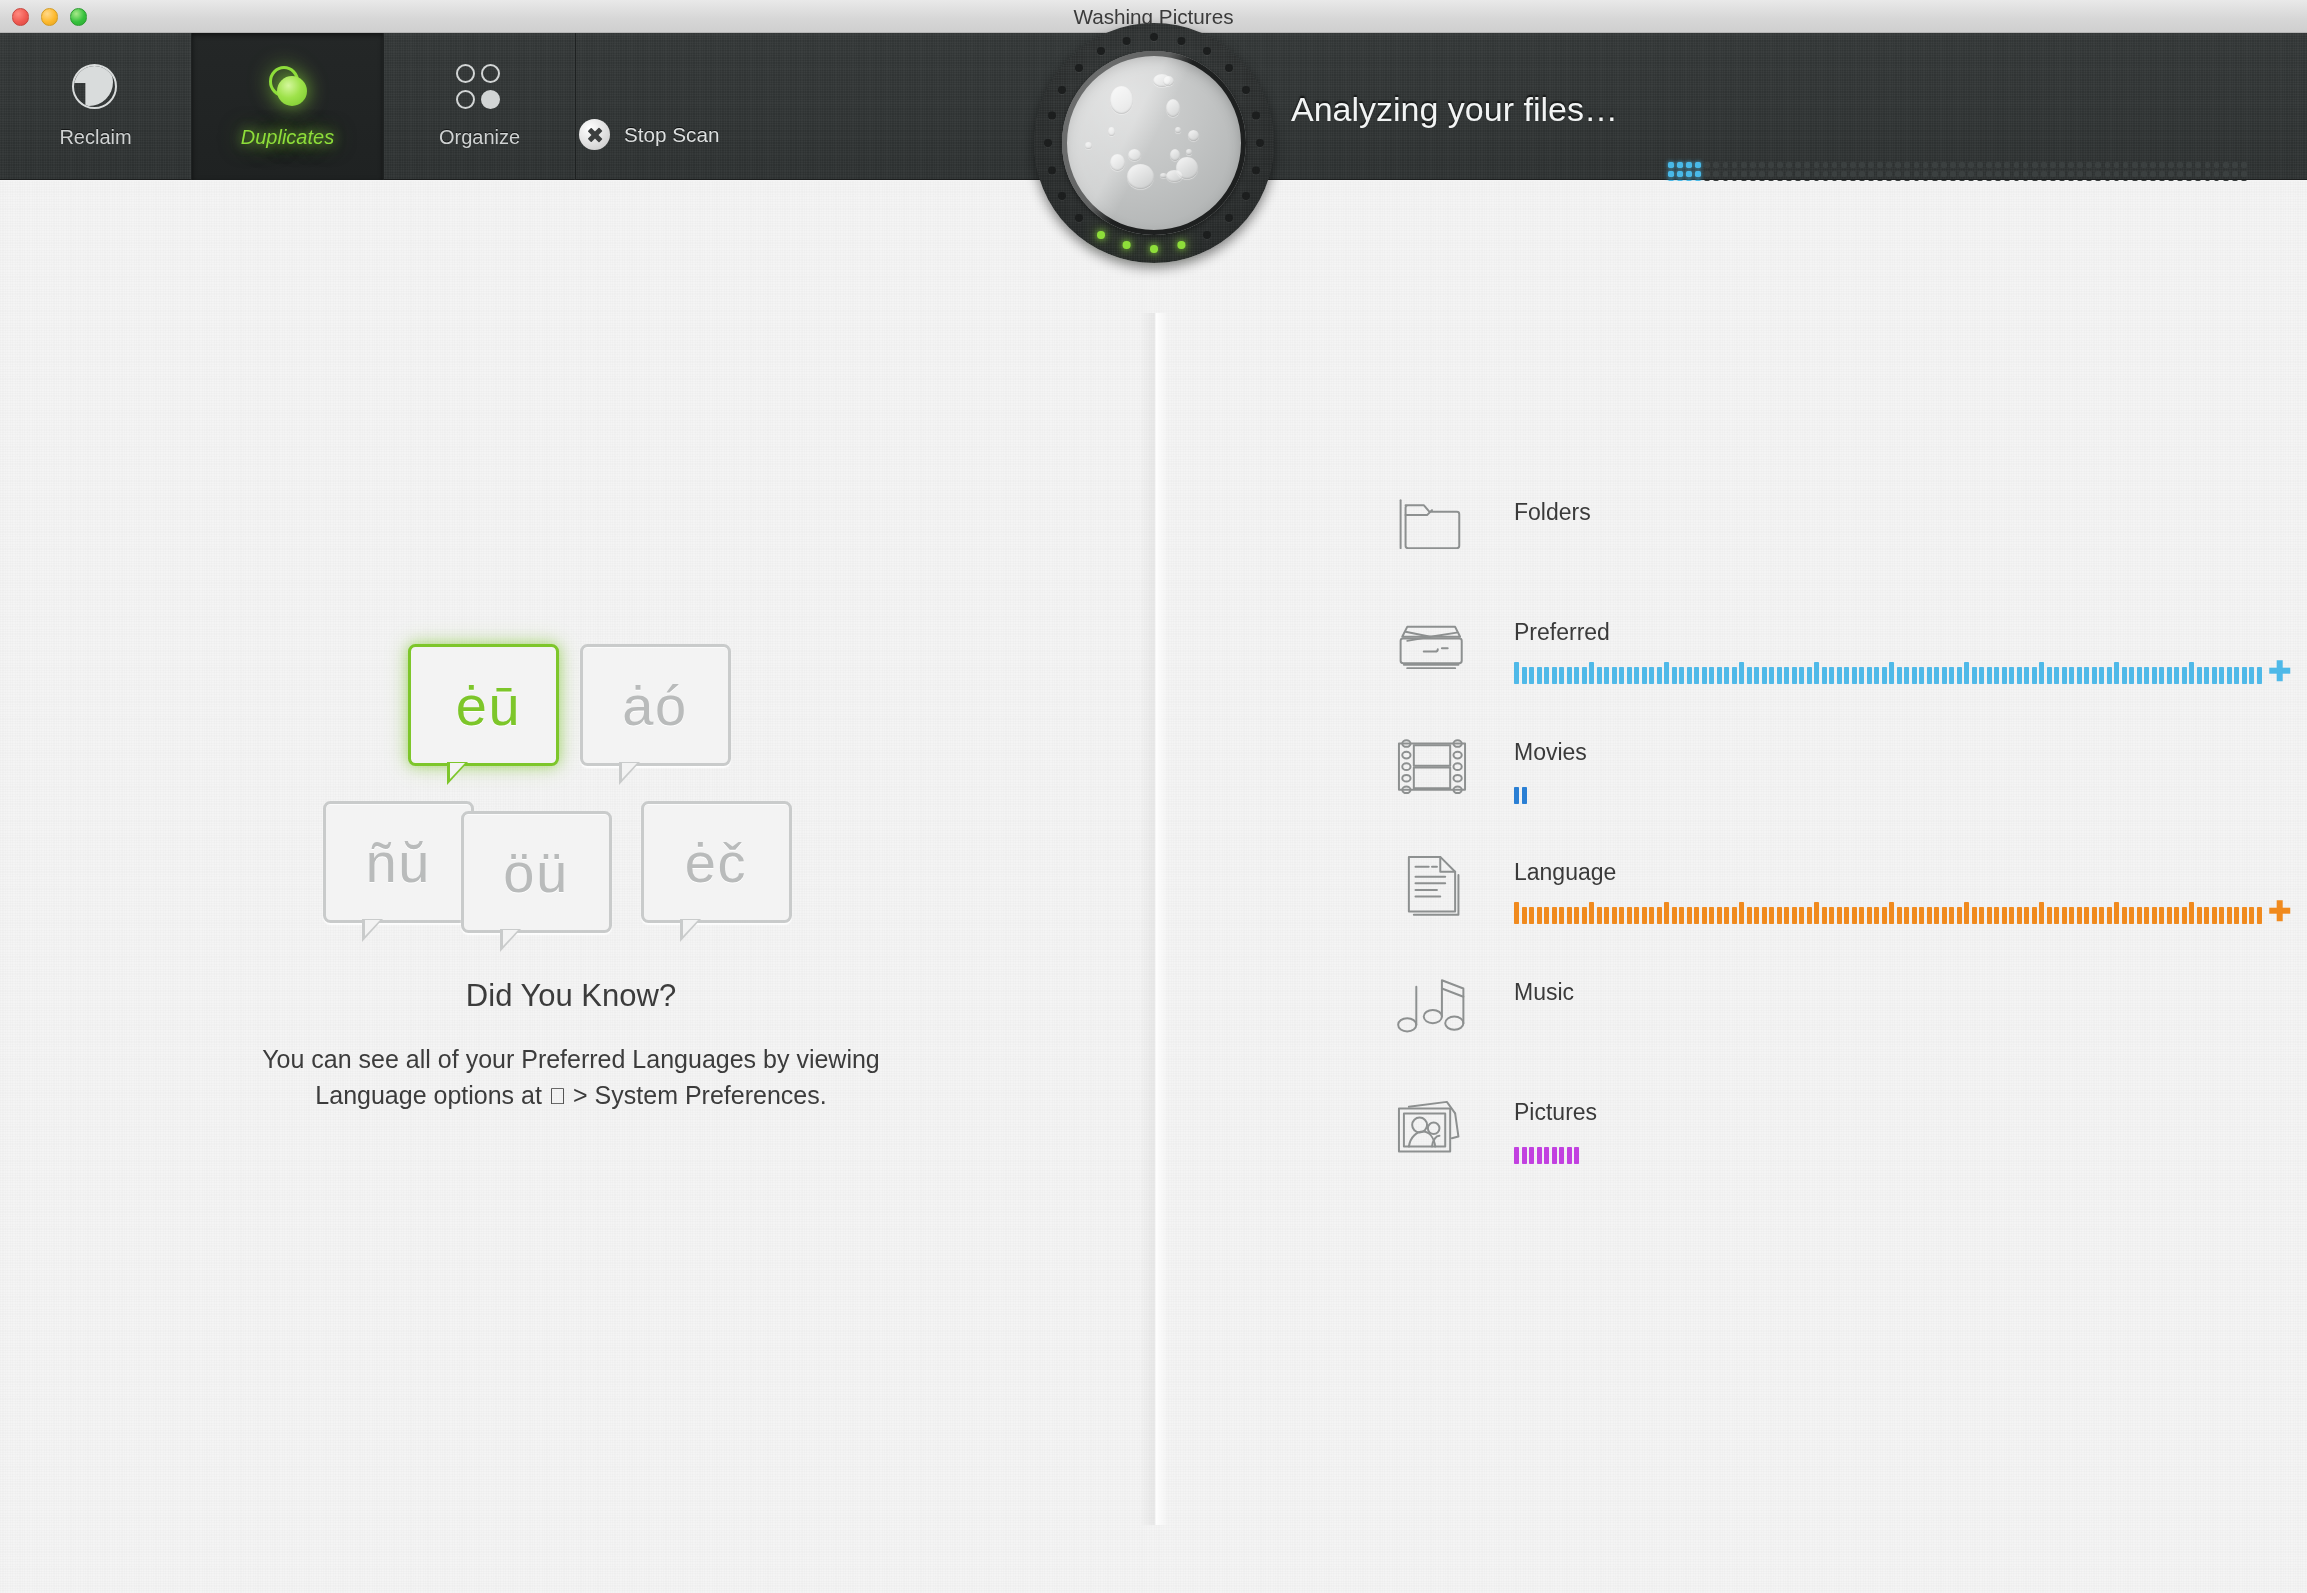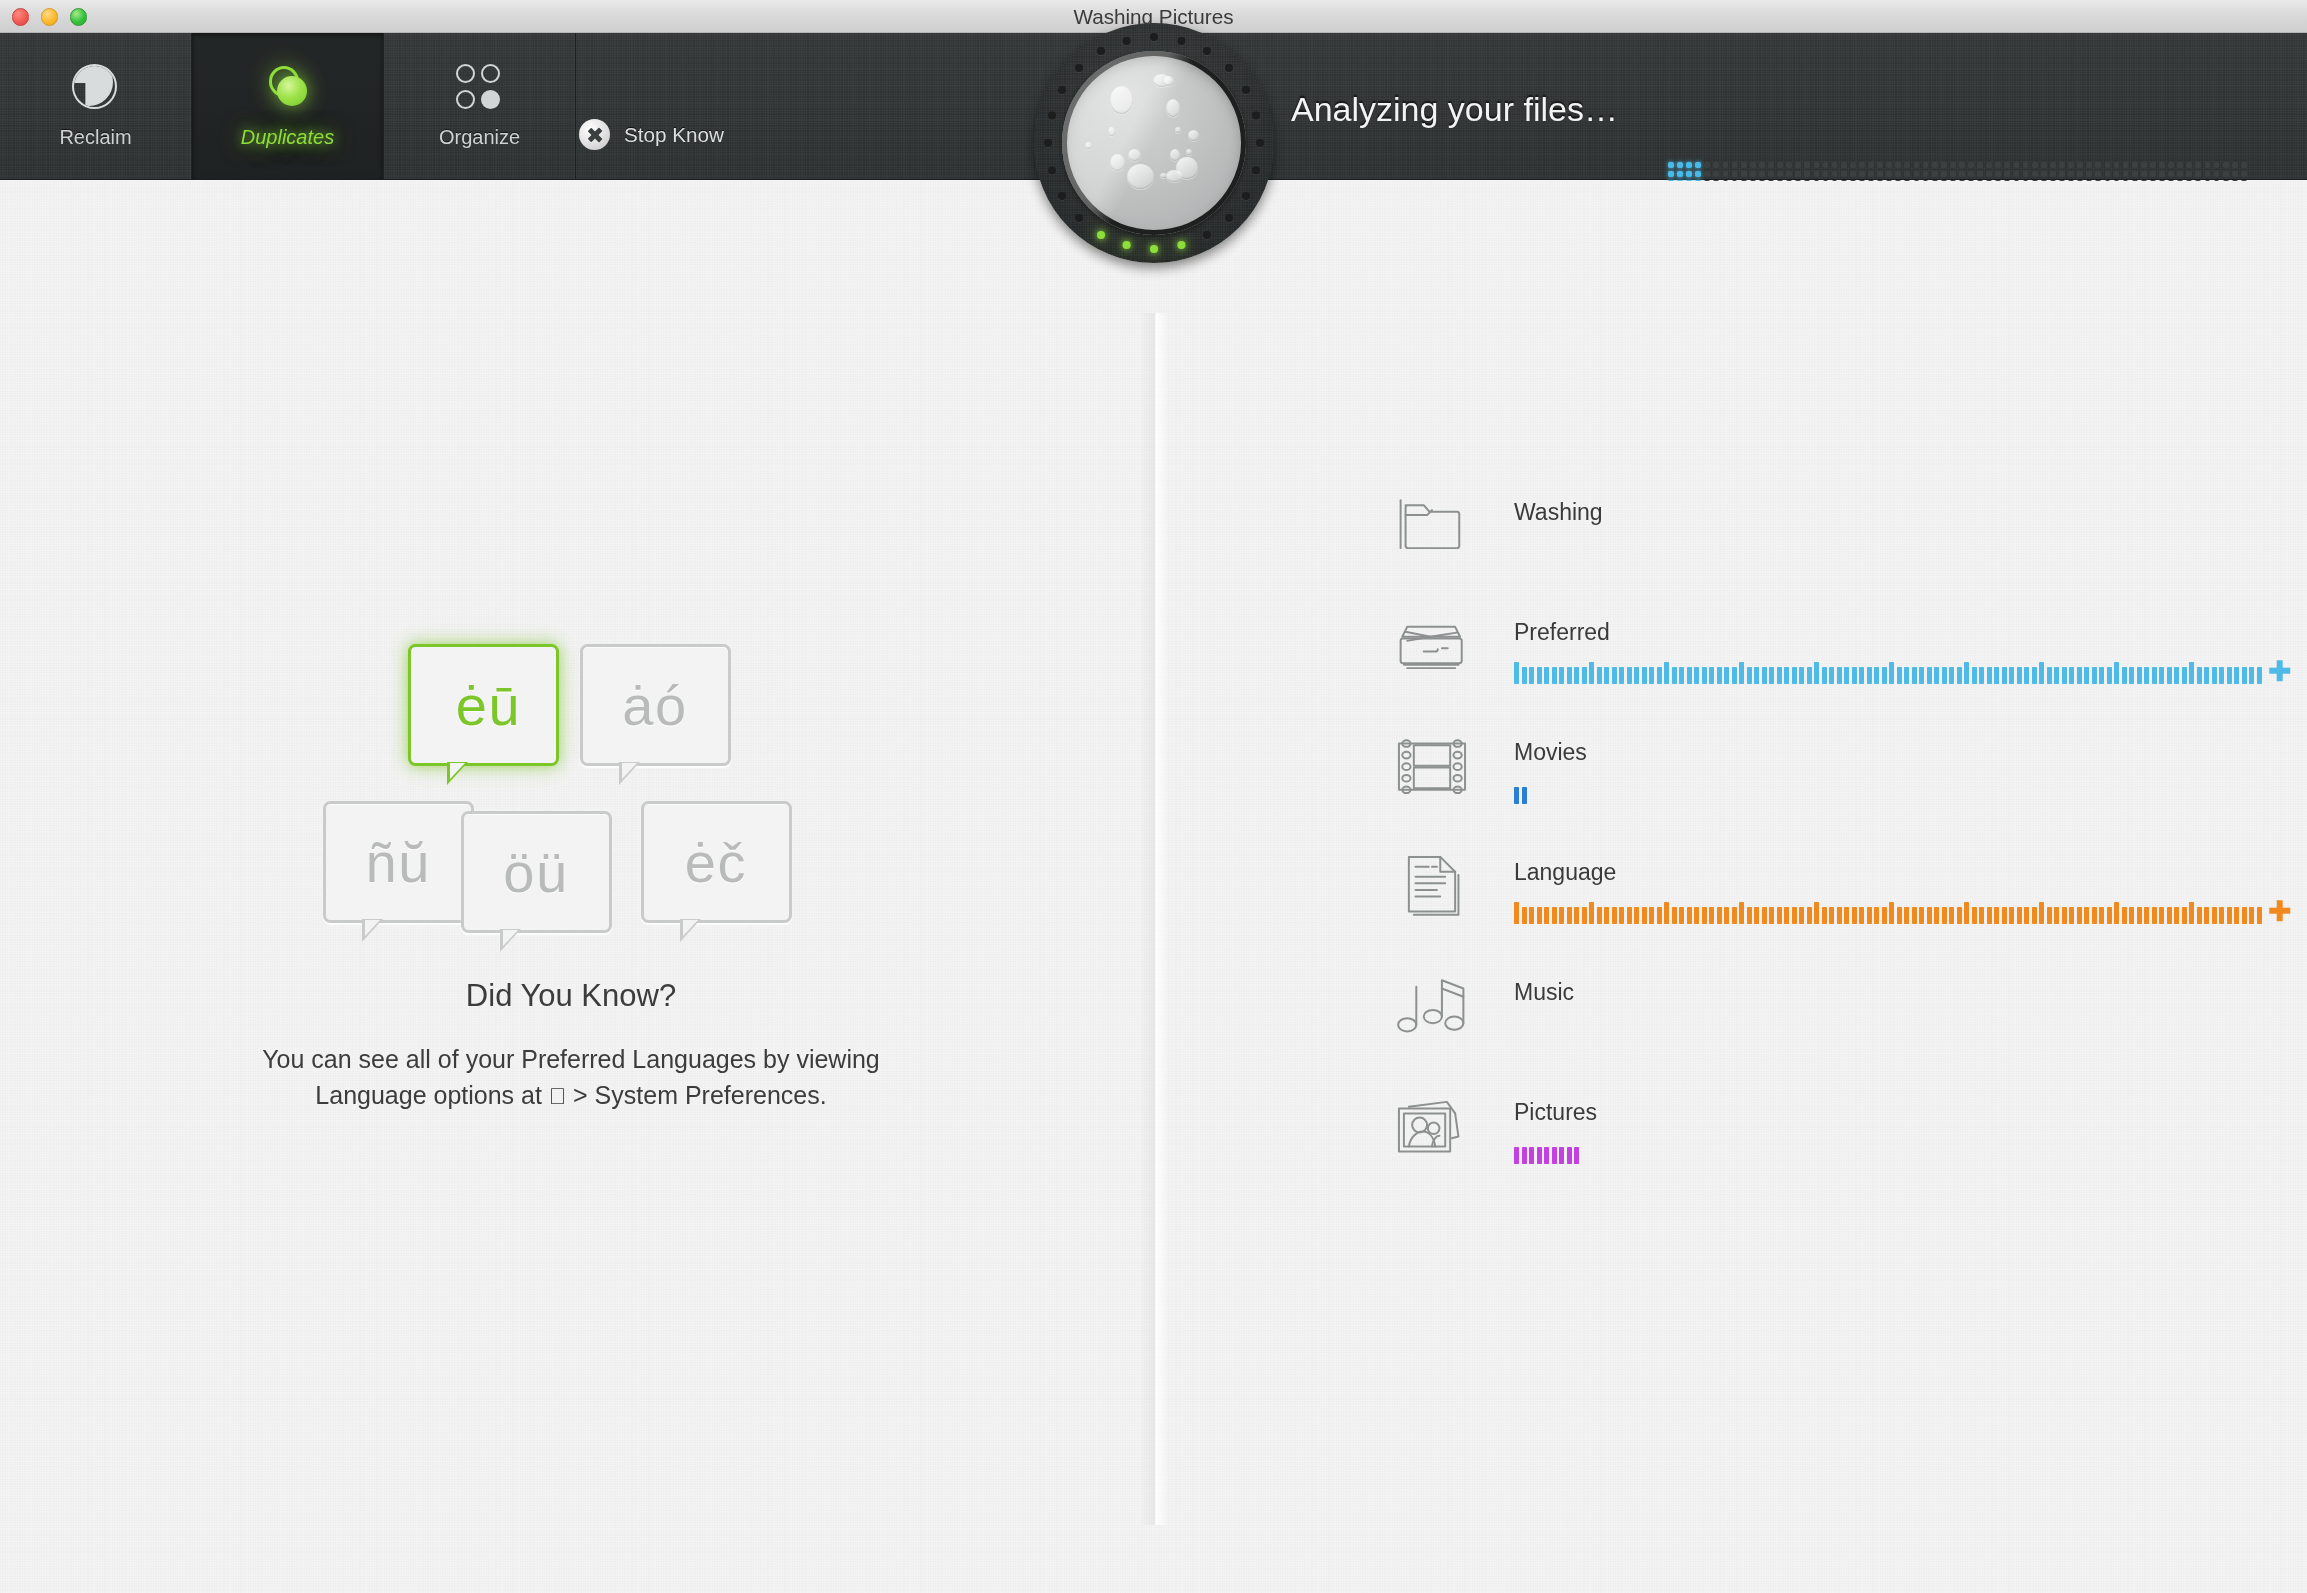--- a/index.html
+++ b/index.html
@@ -305,21 +305,21 @@
               <i class="filled"></i>
             </div>
         </div>
         <div class="tab-label">Organize</div>
       </div>
 
     </div>
 
     <div class="stop-scan">
       <span class="stop-x"></span>
-      <span class="stop-label">Stop Know</span>
+      <span class="stop-label">Stop Scan</span>
     </div>
 
     <div class="analyze">
       <div class="analyze-title">Analyzing your files…</div>
       <div class="dot-progress" id="dotProgress">
           <div class="dot-col on">
             <span></span>
             <span></span>
             <span></span>
           </div>
@@ -718,21 +718,21 @@
     <div class="cats" id="cats">
 
       <div class="cat">
         <div class="cat-icon">
           <svg class="ico" viewBox="0 0 92 92" width="76" height="76">
             <path d="M8 16 v58"></path>
             <path d="M14 22 h22 l7 8 h33 a3 3 0 0 1 3 3 v38 a3 3 0 0 1 -3 3 h-59 a3 3 0 0 1 -3 -3 v-46 a3 3 0 0 1 3 -3 z"></path>
             <path d="M14 34 h26 l6 -6"></path>
           </svg>
         </div>
-        <div class="cat-label">Washing</div>
+        <div class="cat-label">Folders</div>
         <div class="cat-bar"></div>
       </div>
 
       <div class="cat">
         <div class="cat-icon">
           <svg class="ico" viewBox="0 0 92 92" width="76" height="76">
             <path d="M16 24 h58 l6 12 h-70 z"></path>
             <path d="M14 30 l30 6 l-28 5"></path>
             <path d="M44 36 l32 -5"></path>
             <rect x="8" y="38" width="74" height="30" rx="3"></rect>

